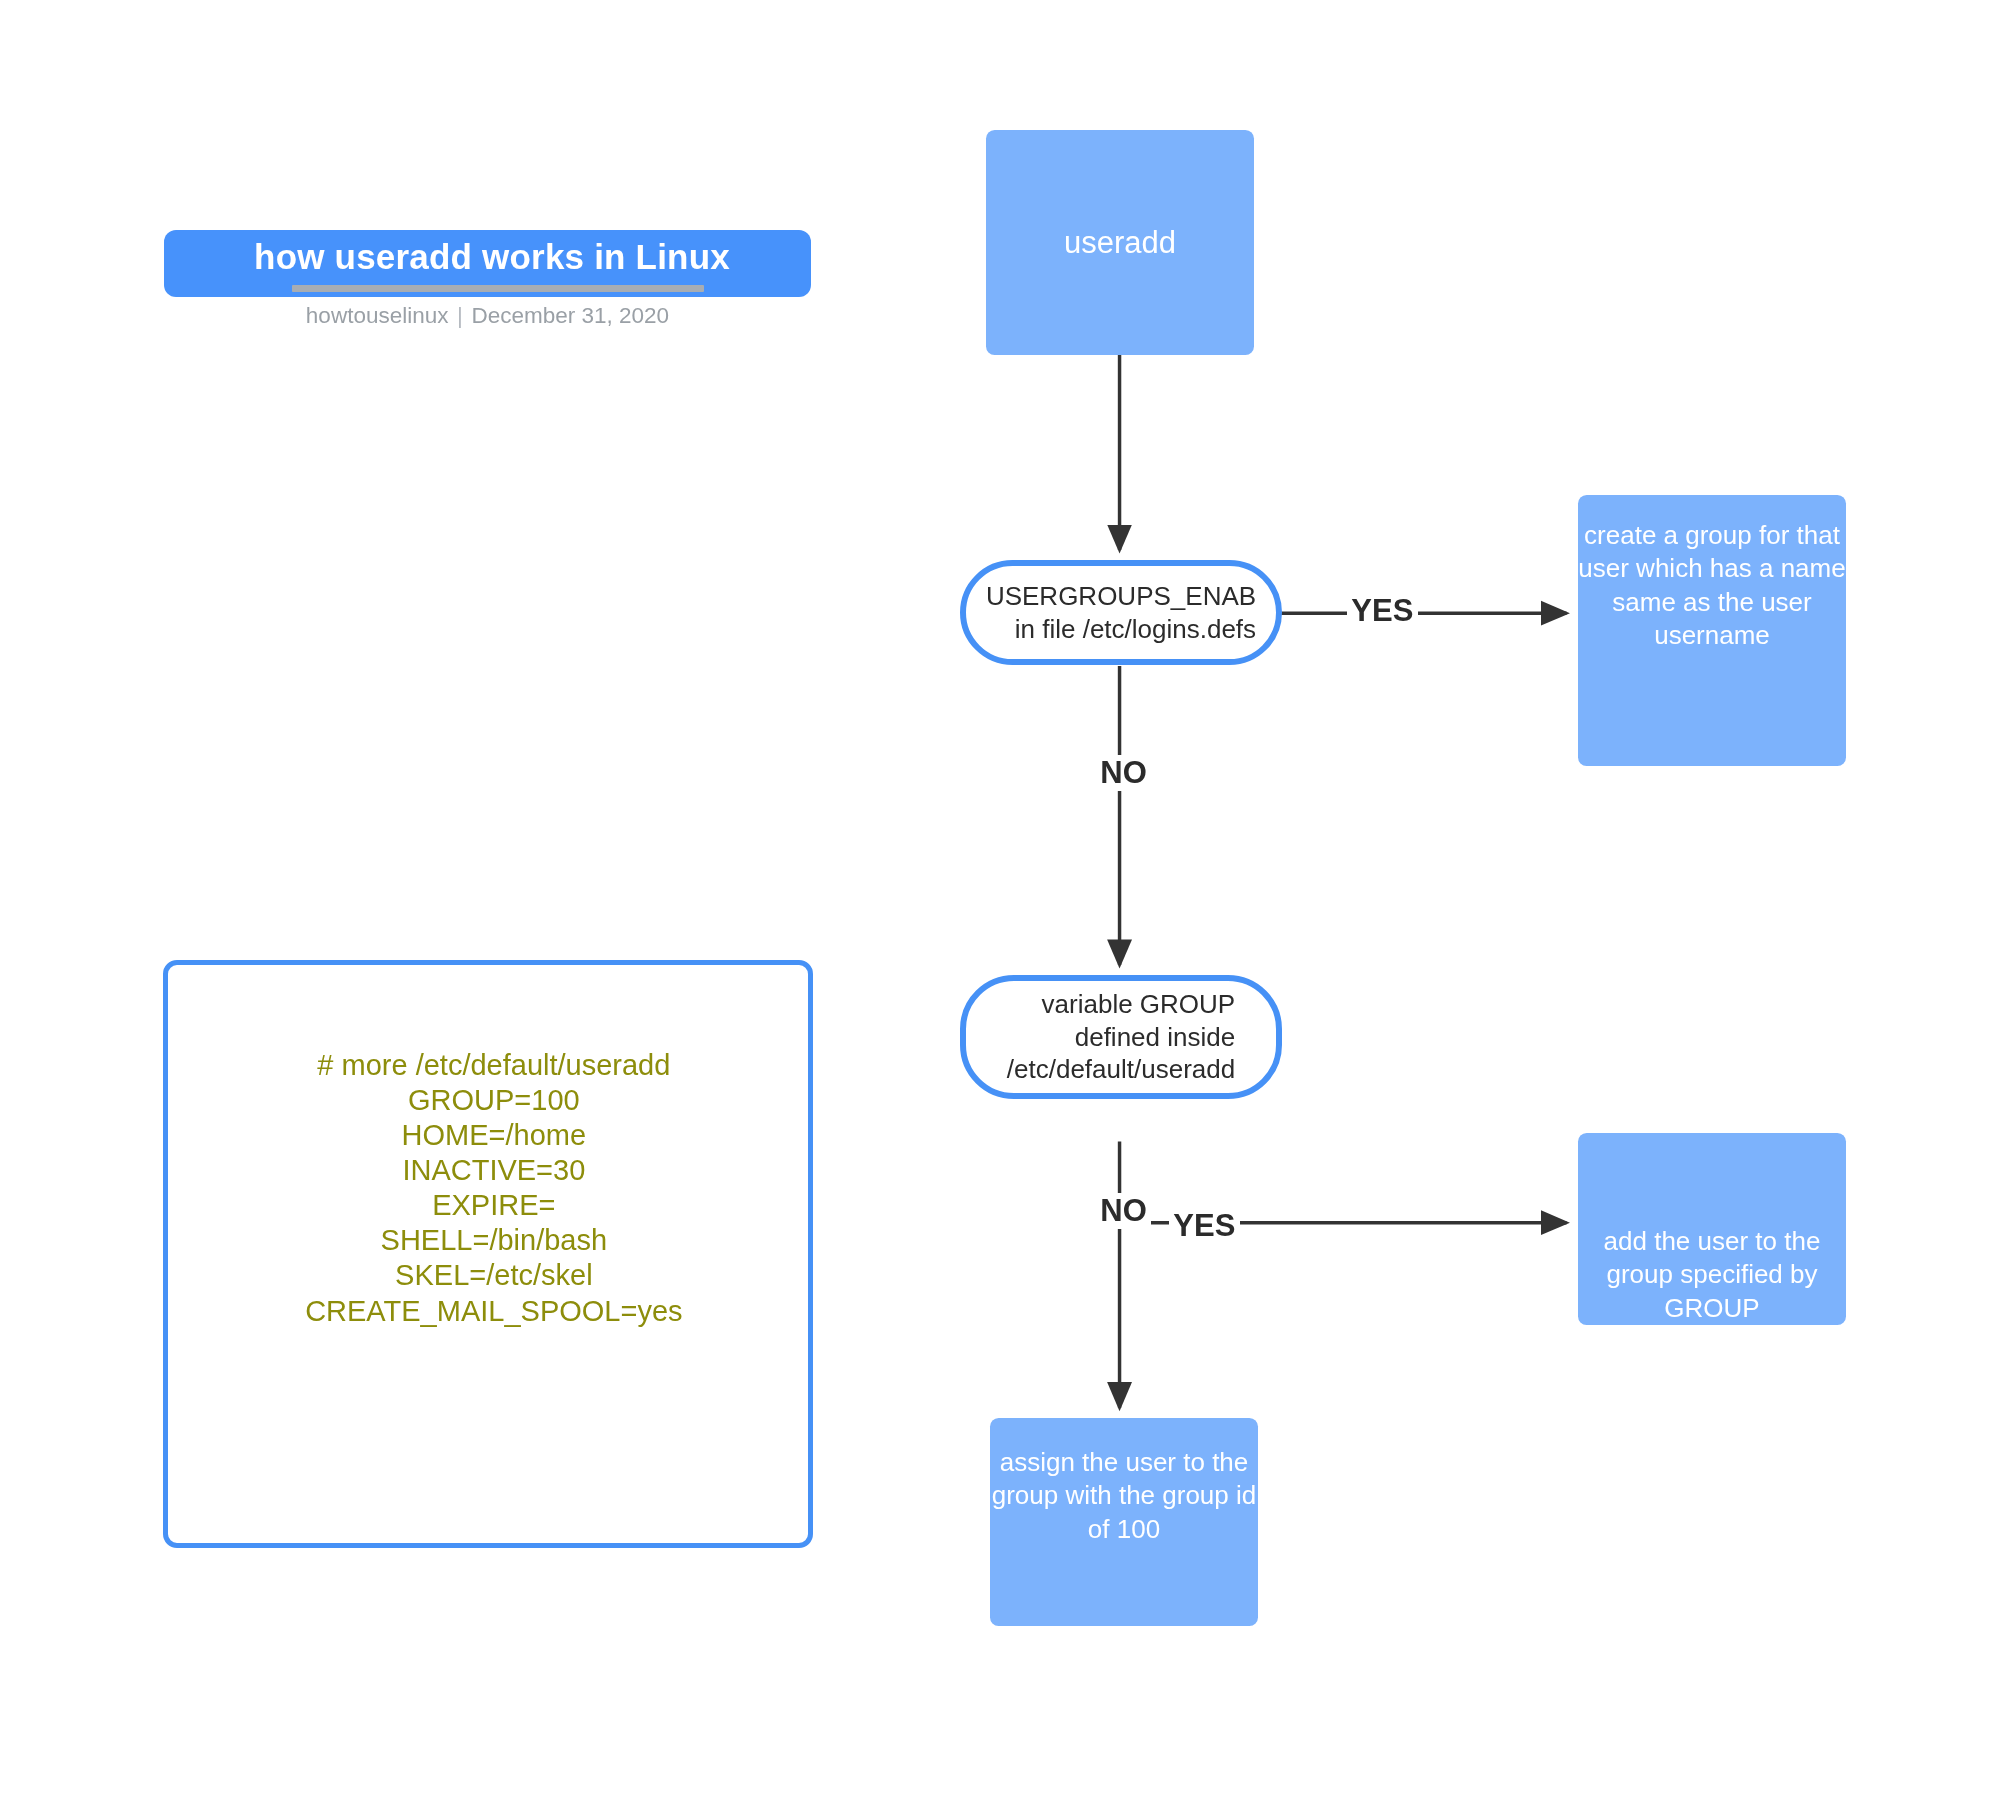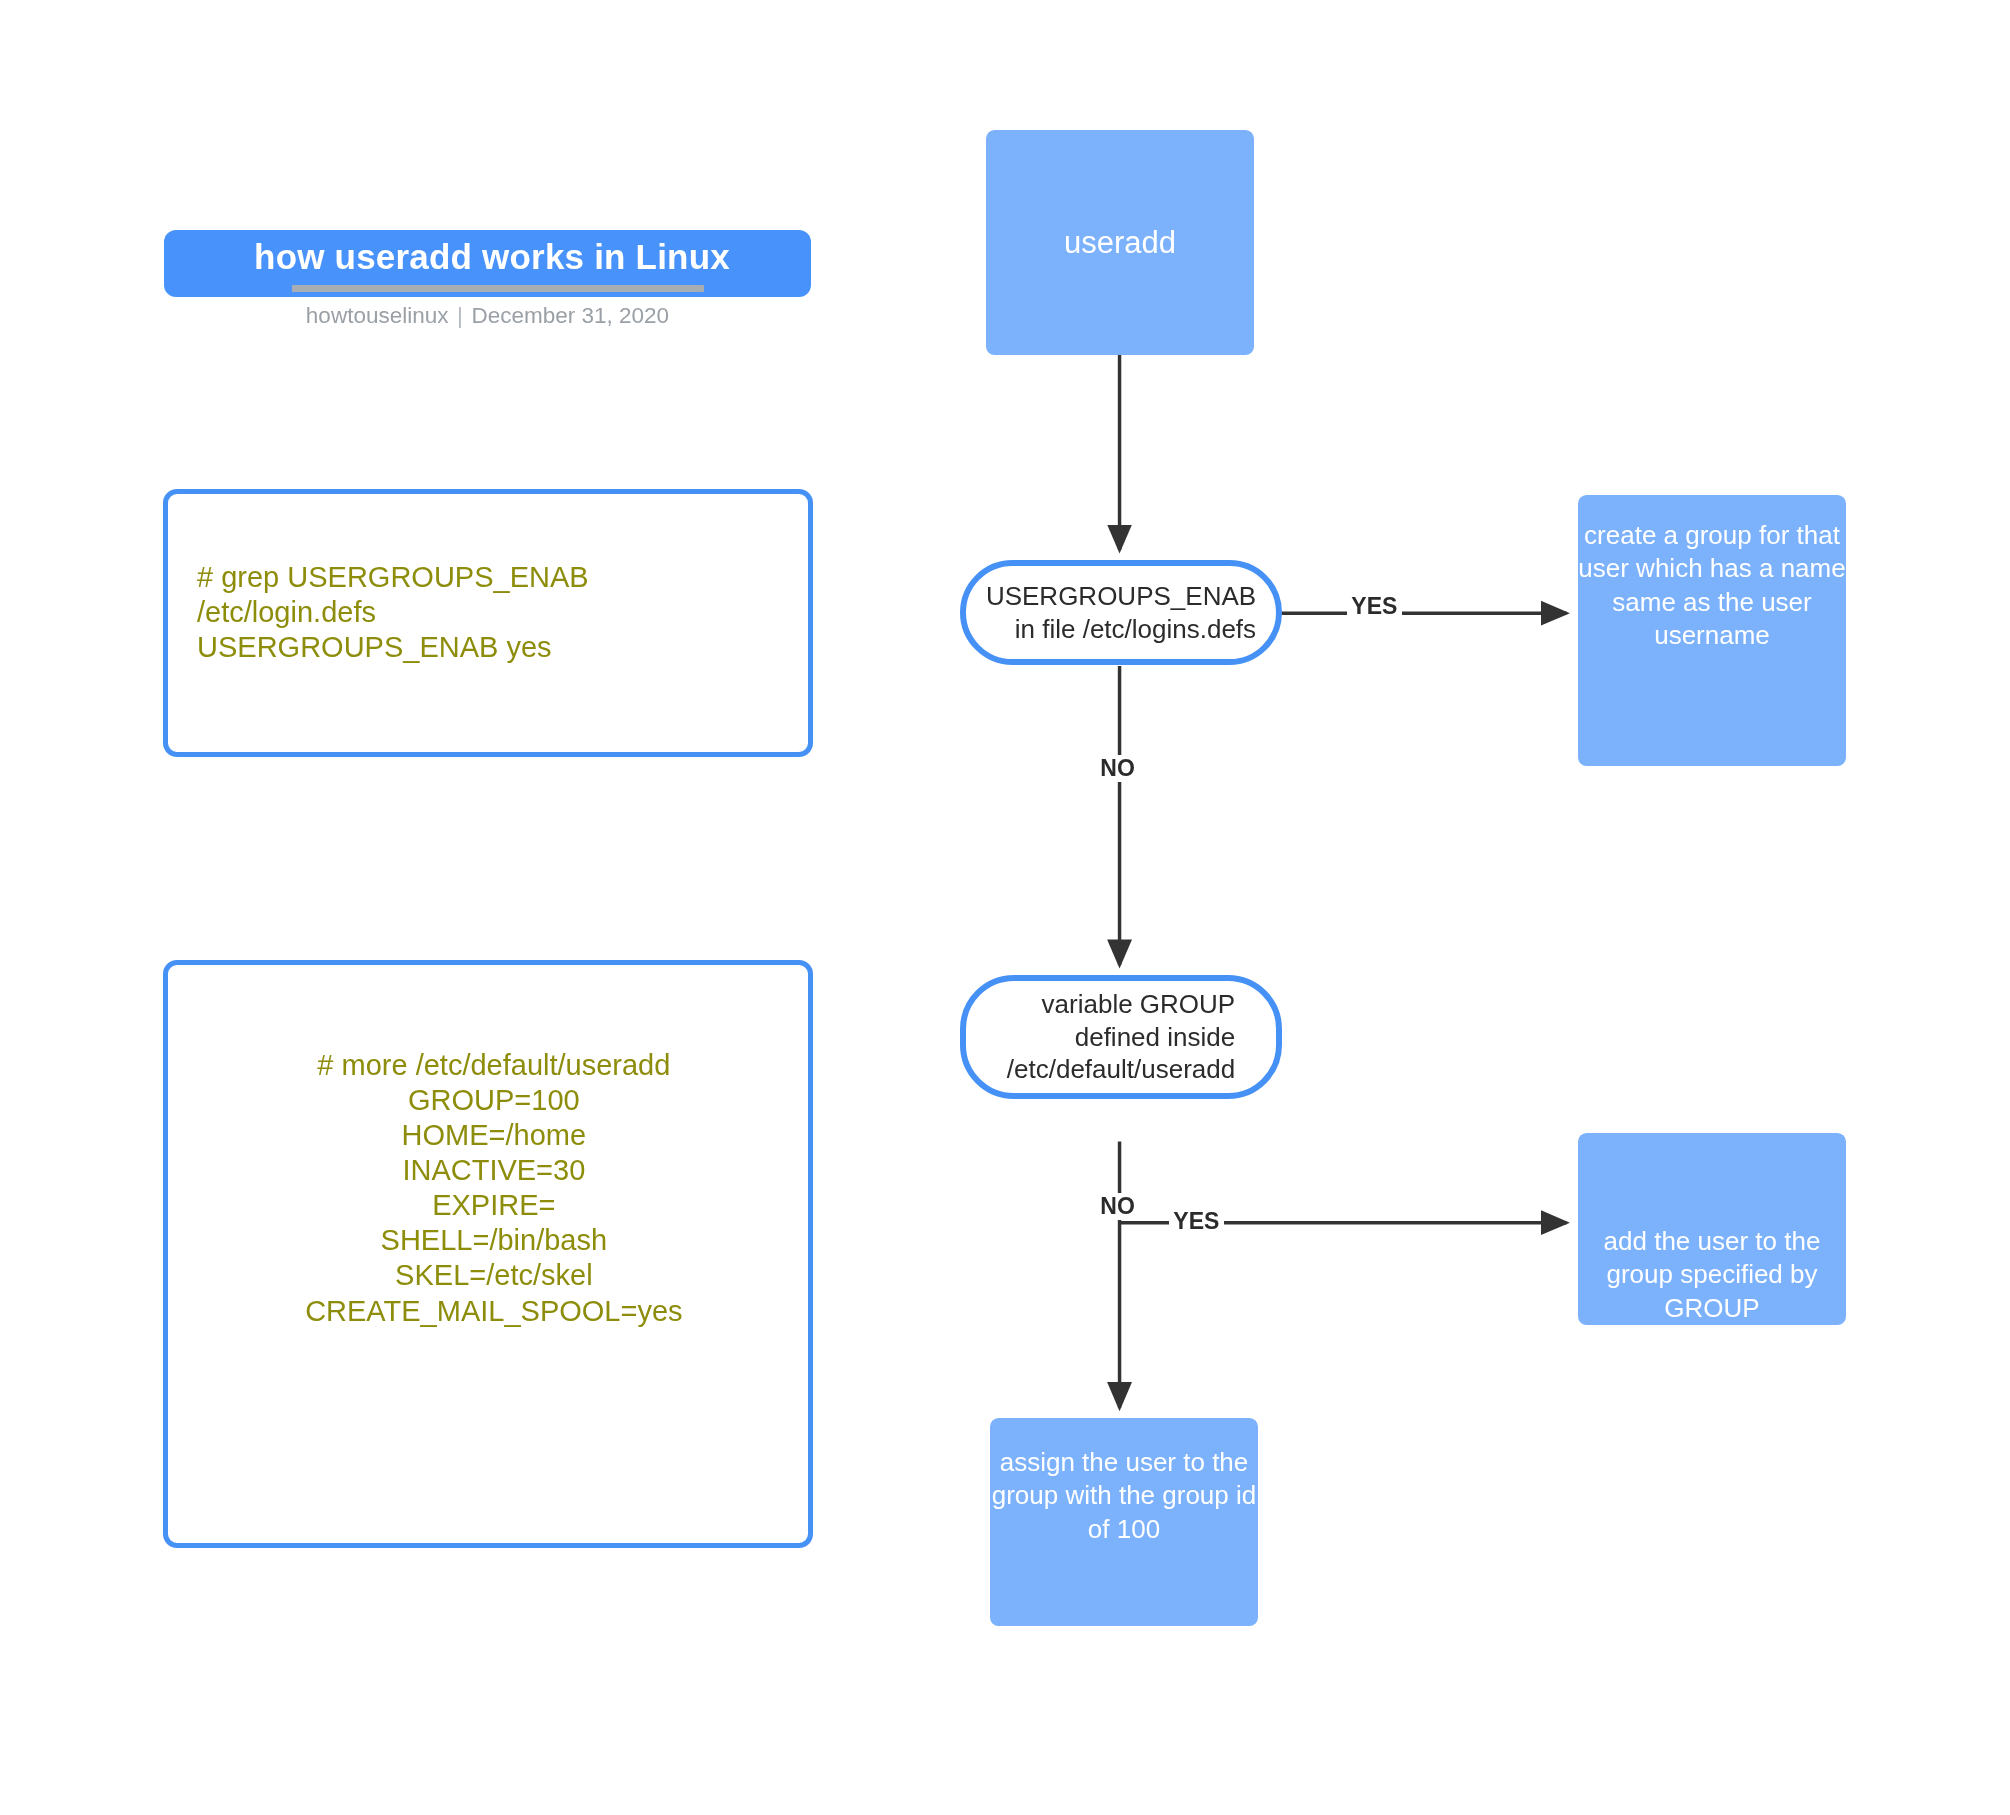--- a/index.html
+++ b/index.html
@@ -189,21 +189,21 @@
     top: 0;
     width: 2010px;
     height: 1816px;
     pointer-events: none;
   }
 
   
   .edge-label {
     position: absolute;
     color: #2b2b2b;
-    font-size: 23px;
+    font-size: 31px;
     font-weight: bold;
     background: #ffffff;
     padding: 0 4.3px;
     white-space: nowrap;
   }
   #label-yes-1 { left: 1347px; top: 593px; }
   #label-no-1  { left: 1096px; top: 755px; }
   #label-no-2  { left: 1096px; top: 1193px; }
   #label-yes-2 { left: 1169px; top: 1208px; }
 </style>
@@ -214,25 +214,20 @@
 
   <div id="title-banner">
     <div id="title-text">how useradd works in Linux</div>
     <div id="title-underline"></div>
   </div>
 
   <div id="subtitle">
     <span>howtouselinux</span><span class="sep">|</span><span>December 31, 2020</span>
   </div>
 
-  <div id="code-box-1" class="code-box">
-    <div class="code-lines"># grep USERGROUPS_ENAB
-/etc/login.defs
-USERGROUPS_ENAB yes</div>
-  </div>
 
   <div id="code-box-2" class="code-box">
     <div class="code-lines"># more /etc/default/useradd
 GROUP=100
 HOME=/home
 INACTIVE=30
 EXPIRE=
 SHELL=/bin/bash
 SKEL=/etc/skel
 CREATE_MAIL_SPOOL=yes</div>

